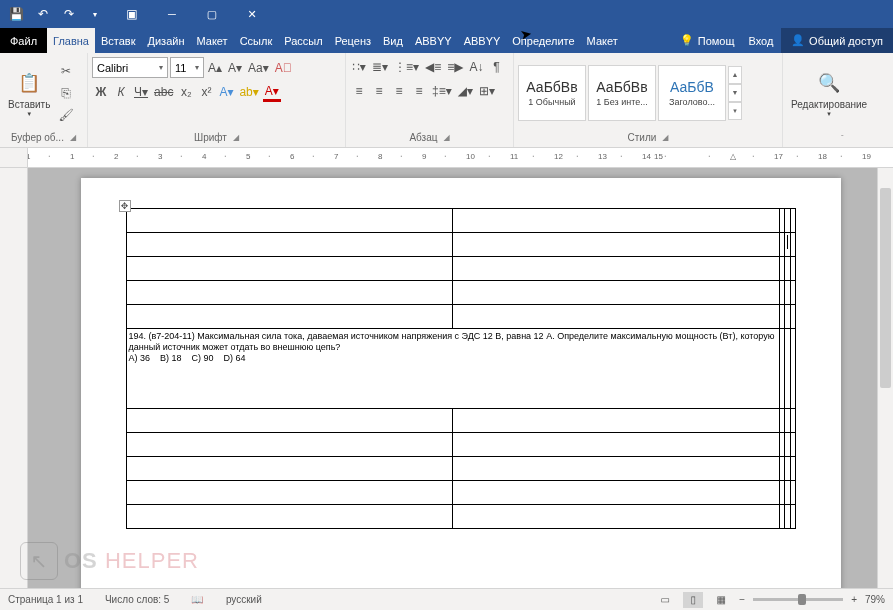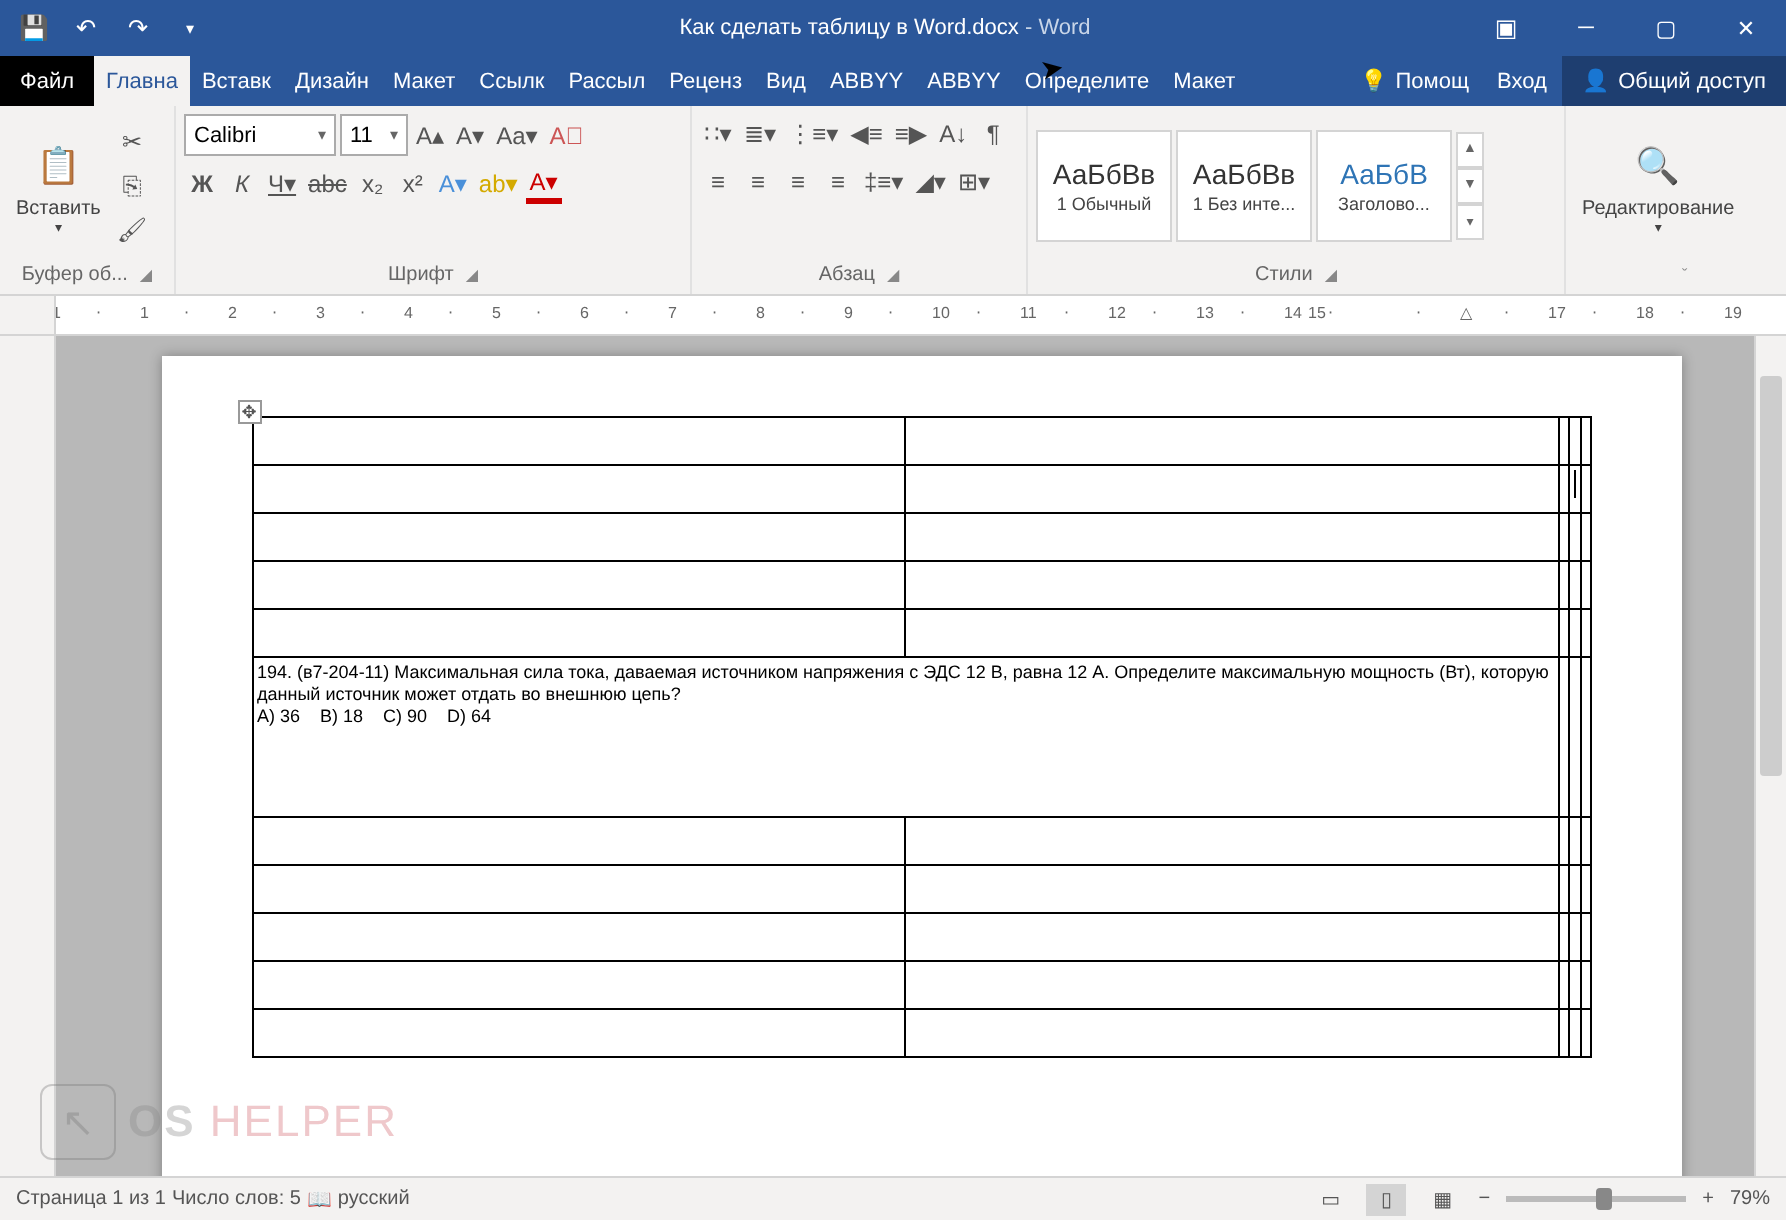--- a/index.html
+++ b/index.html
@@ -48,21 +48,21 @@
 .ruler-h span{position:absolute;top:4px}
 .doc-area{position:absolute;top:168px;bottom:22px;left:0;right:0;display:flex;background:#b8b8b8}
 .ruler-v{width:28px;background:#f3f2f1;border-right:1px solid #d4d4d4}
 .canvas{flex:1;overflow:auto;position:relative}
 .page{width:760px;background:#fff;margin:10px auto;box-shadow:0 0 6px rgba(0,0,0,.3);padding:30px 45px 40px;position:relative;min-height:500px}
 .tbl-handle{position:absolute;top:22px;left:38px;width:12px;height:12px;border:1px solid #999;background:#fff;display:flex;align-items:center;justify-content:center;font-size:9px;cursor:move;color:#555}
 table.doc{width:100%;border-collapse:collapse}
 table.doc td{border:1px solid #000;height:24px;font-size:9px;padding:2px;vertical-align:top;font-family:Arial}
 table.doc td.big{height:80px;line-height:1.2}
 .cursor-mark{border-left:1px solid #000;height:14px;display:inline-block}
-.statusbar{position:absolute;bottom:0;left:0;right:0;height:22px;background:#f3f2f1;border-top:1px solid #d4d4d4;display:flex;align-items:center;font-size:10px;color:#555;padding:0 8px;gap:3px}
+.statusbar{position:absolute;bottom:0;left:0;right:0;height:22px;background:#f3f2f1;border-top:1px solid #d4d4d4;display:flex;align-items:center;font-size:10px;color:#555;padding:0 8px;gap:22px}
 .statusbar .r{margin-left:auto;display:flex;align-items:center;gap:8px}
 .view-btn{width:20px;height:16px;display:flex;align-items:center;justify-content:center;cursor:pointer;font-size:10px}
 .zoom-slider{width:90px;height:3px;background:#bbb;position:relative}
 .zoom-slider::after{content:"";position:absolute;left:50%;top:-4px;width:8px;height:11px;background:#888;border-radius:2px}
 .watermark{position:absolute;bottom:30px;left:20px;display:flex;align-items:center;gap:6px;opacity:.35;pointer-events:none}
 .watermark .box{width:38px;height:38px;border:1.5px solid #777;border-radius:6px;display:flex;align-items:center;justify-content:center;font-size:20px;color:#777}
 .watermark .txt{font-size:22px;color:#d0636c;font-weight:500;letter-spacing:1px}
 .watermark .txt b{color:#888}
 .scrollbar-v{position:absolute;right:0;top:0;bottom:0;width:16px;background:#f3f2f1;border-left:1px solid #d4d4d4}
 .scrollbar-v .thumb{position:absolute;left:2px;right:2px;top:20px;height:200px;background:#cdcdcd;border-radius:2px;cursor:pointer}
@@ -70,25 +70,20 @@
 </style>
 </head>
 <body>
 
 <div class="titlebar">
   <div class="qat">
     <div class="qat-btn">💾</div>
     <div class="qat-btn">↶</div>
     <div class="qat-btn">↷</div>
     <div class="qat-btn" style="font-size:8px">▾</div>
-  </div>
-  <div class="title-text">
-    <span class="docname">Как сделать таблицу в Word.docx</span>
-    <span class="app"> - </span>
-    <span class="app">Word</span>
   </div>
   <div class="ribbon-root-icon">▣</div>
   <div class="winctrl">
     <div>─</div>
     <div>▢</div>
     <div>✕</div>
   </div>
 </div>
 
 <div class="tabs">

